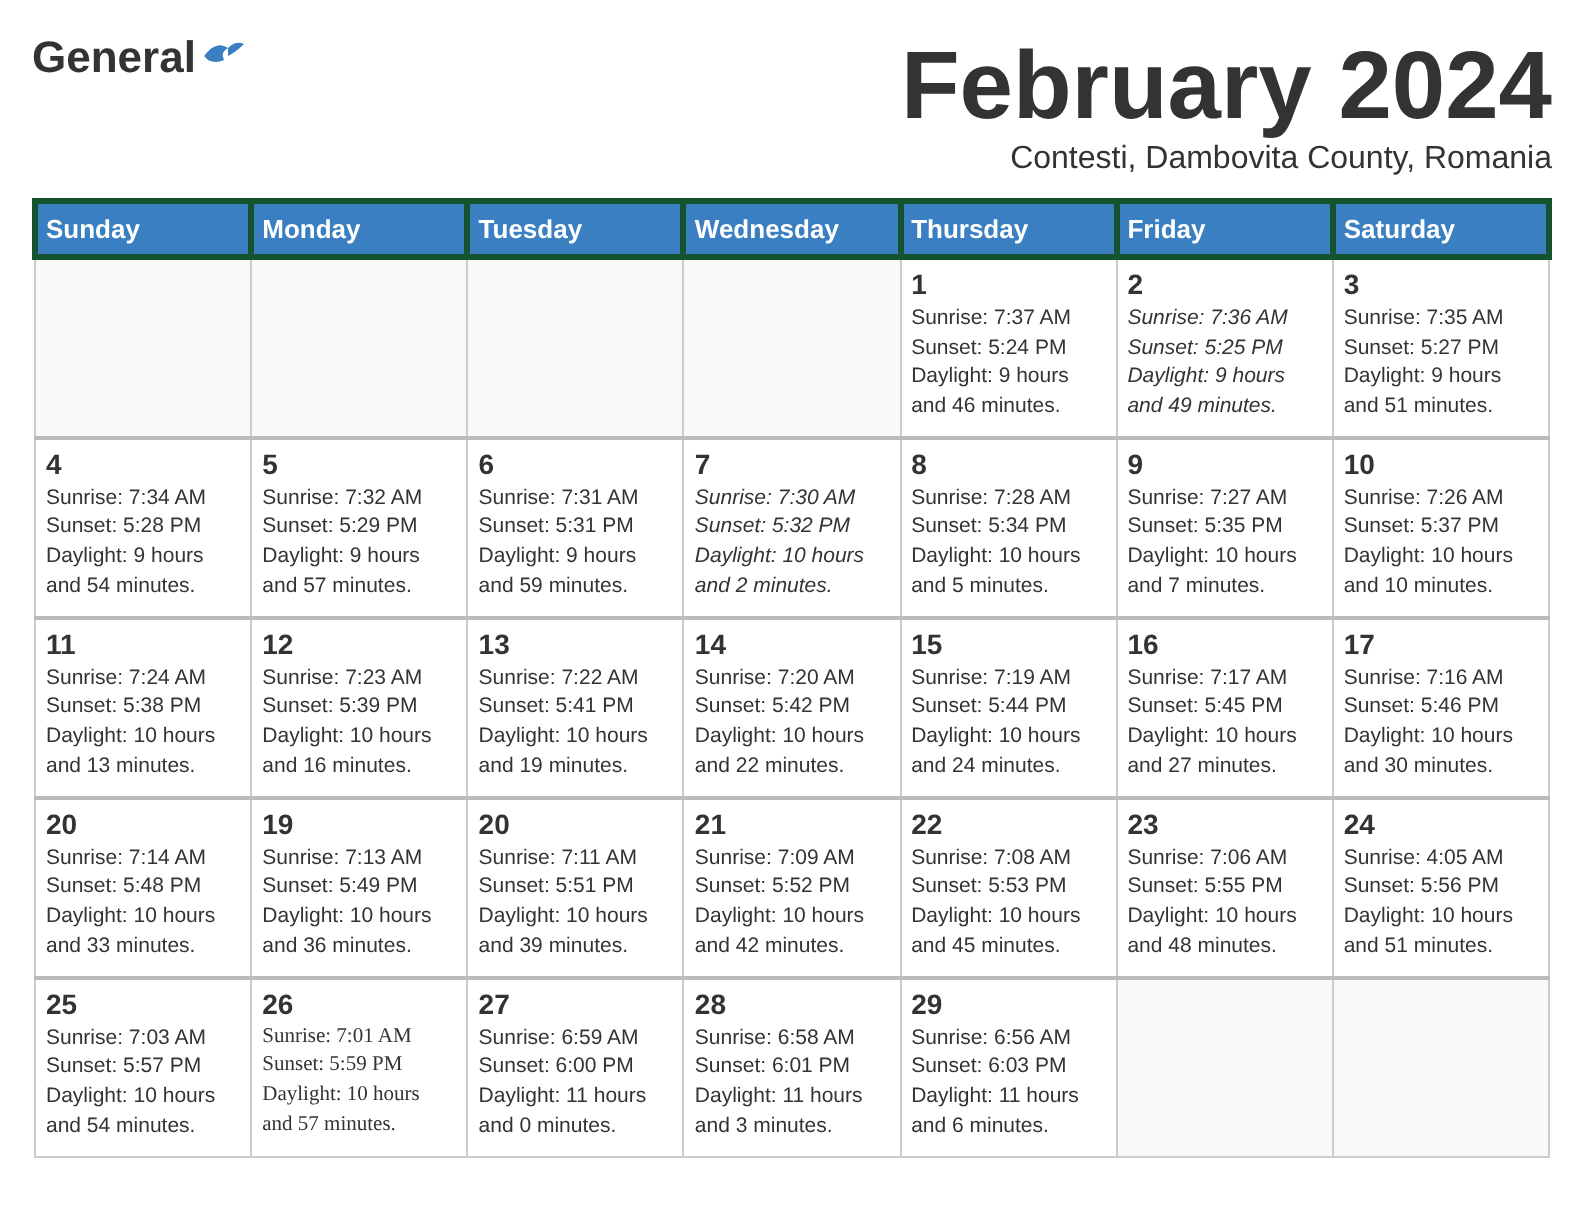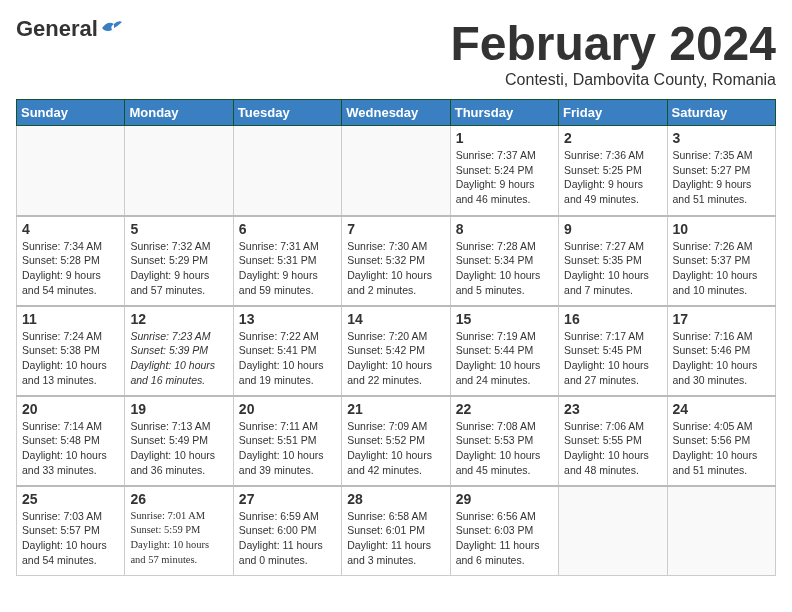--- a/index.html
+++ b/index.html
@@ -34,21 +34,21 @@
       border-collapse: collapse;
       font-size: 11px;
     }
     .calendar-table thead th {
       background-color: #3a7fc1;
       color: #fff;
       padding: 5px 4px;
       text-align: left;
       font-size: 13px;
       font-weight: bold;
-      border: 1px solid #14532d;
+      border: 3px solid #14532d;
     }
     .calendar-table tbody td {
       border: 1px solid #ccc;
       vertical-align: top;
       padding: 4px 5px;
       width: 107px;
       min-height: 80px;
       height: 90px;
     }
     .day-number {
@@ -124,21 +124,21 @@
         <td class="empty-cell"></td>
         <td>
           <span class="day-number">1</span>
           <div class="day-info" style="white-space: pre-line;">Sunrise: 7:37 AM
 Sunset: 5:24 PM
 Daylight: 9 hours
 and 46 minutes.</div>
         </td>
         <td>
           <span class="day-number">2</span>
-          <div class="day-info" style="white-space: pre-line;">Sunrise: 7:36 AM
+          <div class="day-info" style="white-space: pre-line; font-style: italic;">Sunrise: 7:36 AM
 Sunset: 5:25 PM
 Daylight: 9 hours
 and 49 minutes.</div>
         </td>
         <td>
           <span class="day-number">3</span>
           <div class="day-info" style="white-space: pre-line;">Sunrise: 7:35 AM
 Sunset: 5:27 PM
 Daylight: 9 hours
 and 51 minutes.</div>
@@ -161,21 +161,21 @@
         </td>
         <td>
           <span class="day-number">6</span>
           <div class="day-info" style="white-space: pre-line;">Sunrise: 7:31 AM
 Sunset: 5:31 PM
 Daylight: 9 hours
 and 59 minutes.</div>
         </td>
         <td>
           <span class="day-number">7</span>
-          <div class="day-info" style="white-space: pre-line;">Sunrise: 7:30 AM
+          <div class="day-info" style="white-space: pre-line; font-style: italic;">Sunrise: 7:30 AM
 Sunset: 5:32 PM
 Daylight: 10 hours
 and 2 minutes.</div>
         </td>
         <td>
           <span class="day-number">8</span>
           <div class="day-info" style="white-space: pre-line;">Sunrise: 7:28 AM
 Sunset: 5:34 PM
 Daylight: 10 hours
 and 5 minutes.</div>
@@ -198,21 +198,21 @@
       <tr class="row-separator">
         <td>
           <span class="day-number">11</span>
           <div class="day-info" style="white-space: pre-line;">Sunrise: 7:24 AM
 Sunset: 5:38 PM
 Daylight: 10 hours
 and 13 minutes.</div>
         </td>
         <td>
           <span class="day-number">12</span>
-          <div class="day-info" style="white-space: pre-line; font-style: italic;">Sunrise: 7:23 AM
+          <div class="day-info" style="white-space: pre-line;">Sunrise: 7:23 AM
 Sunset: 5:39 PM
 Daylight: 10 hours
 and 16 minutes.</div>
         </td>
         <td>
           <span class="day-number">13</span>
           <div class="day-info" style="white-space: pre-line;">Sunrise: 7:22 AM
 Sunset: 5:41 PM
 Daylight: 10 hours
 and 19 minutes.</div>

